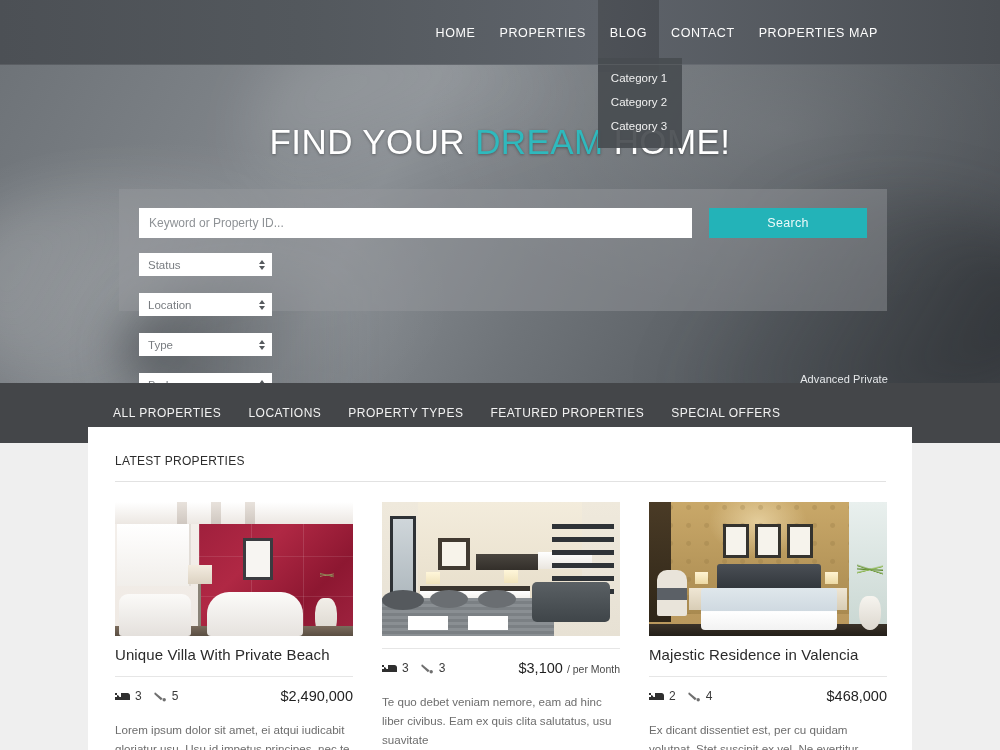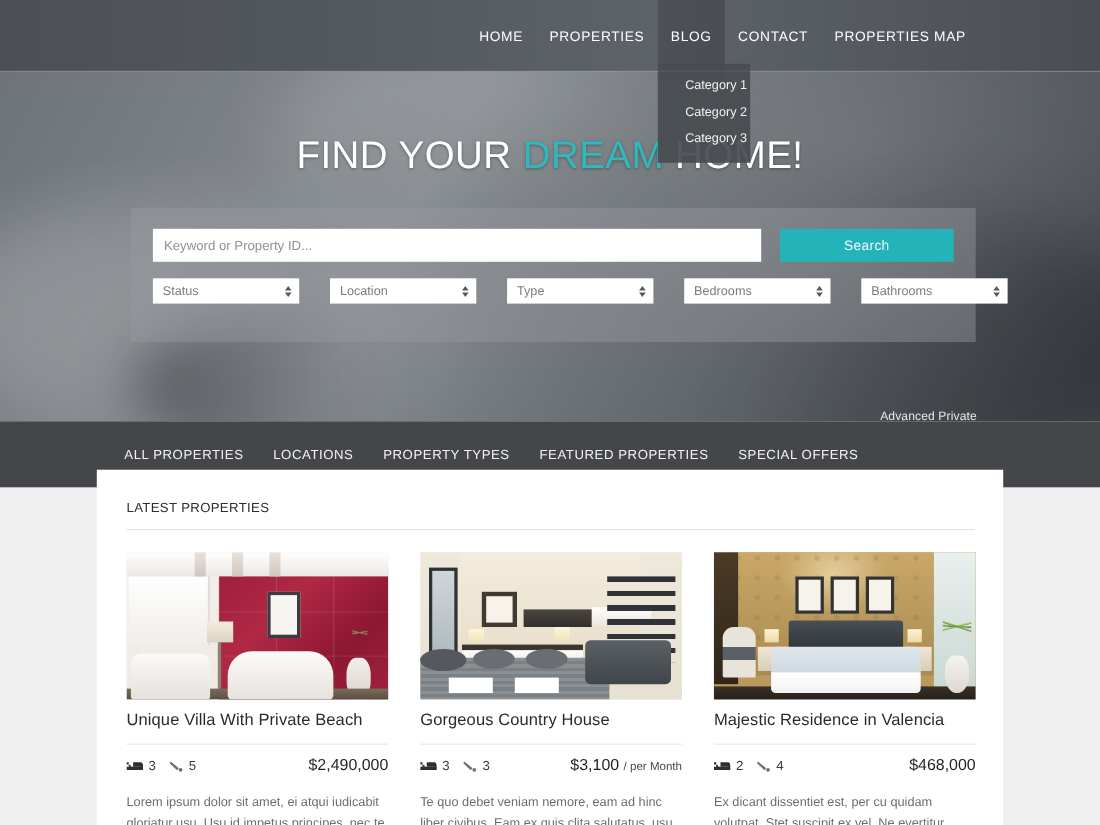--- a/index.html
+++ b/index.html
@@ -39,21 +39,21 @@
     padding: 0 12px;
   }
   .mainnav .navlink {
     font-size: 12.5px; letter-spacing: .6px; color: #fdfdfd;
     text-decoration: none; white-space: nowrap;
   }
   .navitem.open { background: rgba(0,0,0,.18); }
   .dropdown {
     position: absolute; top: 65px; left: 0; width: 84px;
     background: rgba(72,76,81,.93);
-    padding: 8px 0 10px 12px;
+    padding: 8px 0 10px 0;
   }
   .dropdown .dd-item {
     font-size: 11.5px; color: #f0f0f0; padding: 6px 13px; white-space: nowrap;
   }
 
   
   .hero {
     position: absolute; top: 65px; left: 0; width: 1000px; height: 318px;
     overflow: hidden;
     background:
@@ -98,21 +98,21 @@
     width: 553px; height: 30px; background: #ffffff; border: none;
     font-size: 12px; color: #6c7075; padding: 0 10px;
     font-family: "Liberation Sans", sans-serif;
   }
   .kw-input::placeholder { color: #8e9296; }
   .search-btn {
     width: 158px; height: 30px; background: #23b3b8; border: none;
     color: #eefafa; font-size: 12.5px; letter-spacing: .3px; cursor: pointer;
     font-family: "Liberation Sans", sans-serif;
   }
-  .searchrow2 { position: absolute; left: 20px; top: 64px; display: flex; gap: 28px; }
+  .searchrow2 { position: absolute; left: 20px; top: 64px; display: flex; gap: 17px; flex-direction: column; }
   .sel {
     position: relative; width: 133px; height: 23px; background: #ffffff;
     display: flex; align-items: center;
   }
   .sel .sel-label { font-size: 11.5px; color: #787c80; padding-left: 9px; }
   .sel .stepper {
     position: absolute; right: 7px; top: 50%; transform: translateY(-50%);
     display: flex; flex-direction: column; gap: 2px;
   }
   .sel .stepper i {
@@ -517,21 +517,20 @@
         <div class="i2-credenza"></div>
         <div class="i2-stairs"></div>
         <div class="i2-rug"></div>
         <div class="i2-ott1"></div>
         <div class="i2-ott2"></div>
         <div class="i2-ott3"></div>
         <div class="i2-tbl1"></div>
         <div class="i2-tbl2"></div>
         <div class="i2-sofa"></div>
       </div>
-      <div class="card-title">Gorgeous Country House</div>
       <div class="card-rule"></div>
       <div class="card-meta">
         <div class="meta-left">
           <div class="meta-item">
             <svg class="icon-bed" width="15" height="11" viewBox="0 0 15 11">
               <path d="M0 2h2v4h11v3h2V4.5C15 3.1 13.9 2 12.5 2H6v4H4.4C4.1 4.9 3.1 4 2 4H0z" fill="#2f2f2f"></path>
               <rect x="0" y="6" width="15" height="3" fill="#2f2f2f"></rect>
             </svg>
             <span class="num">3</span>
           </div>

